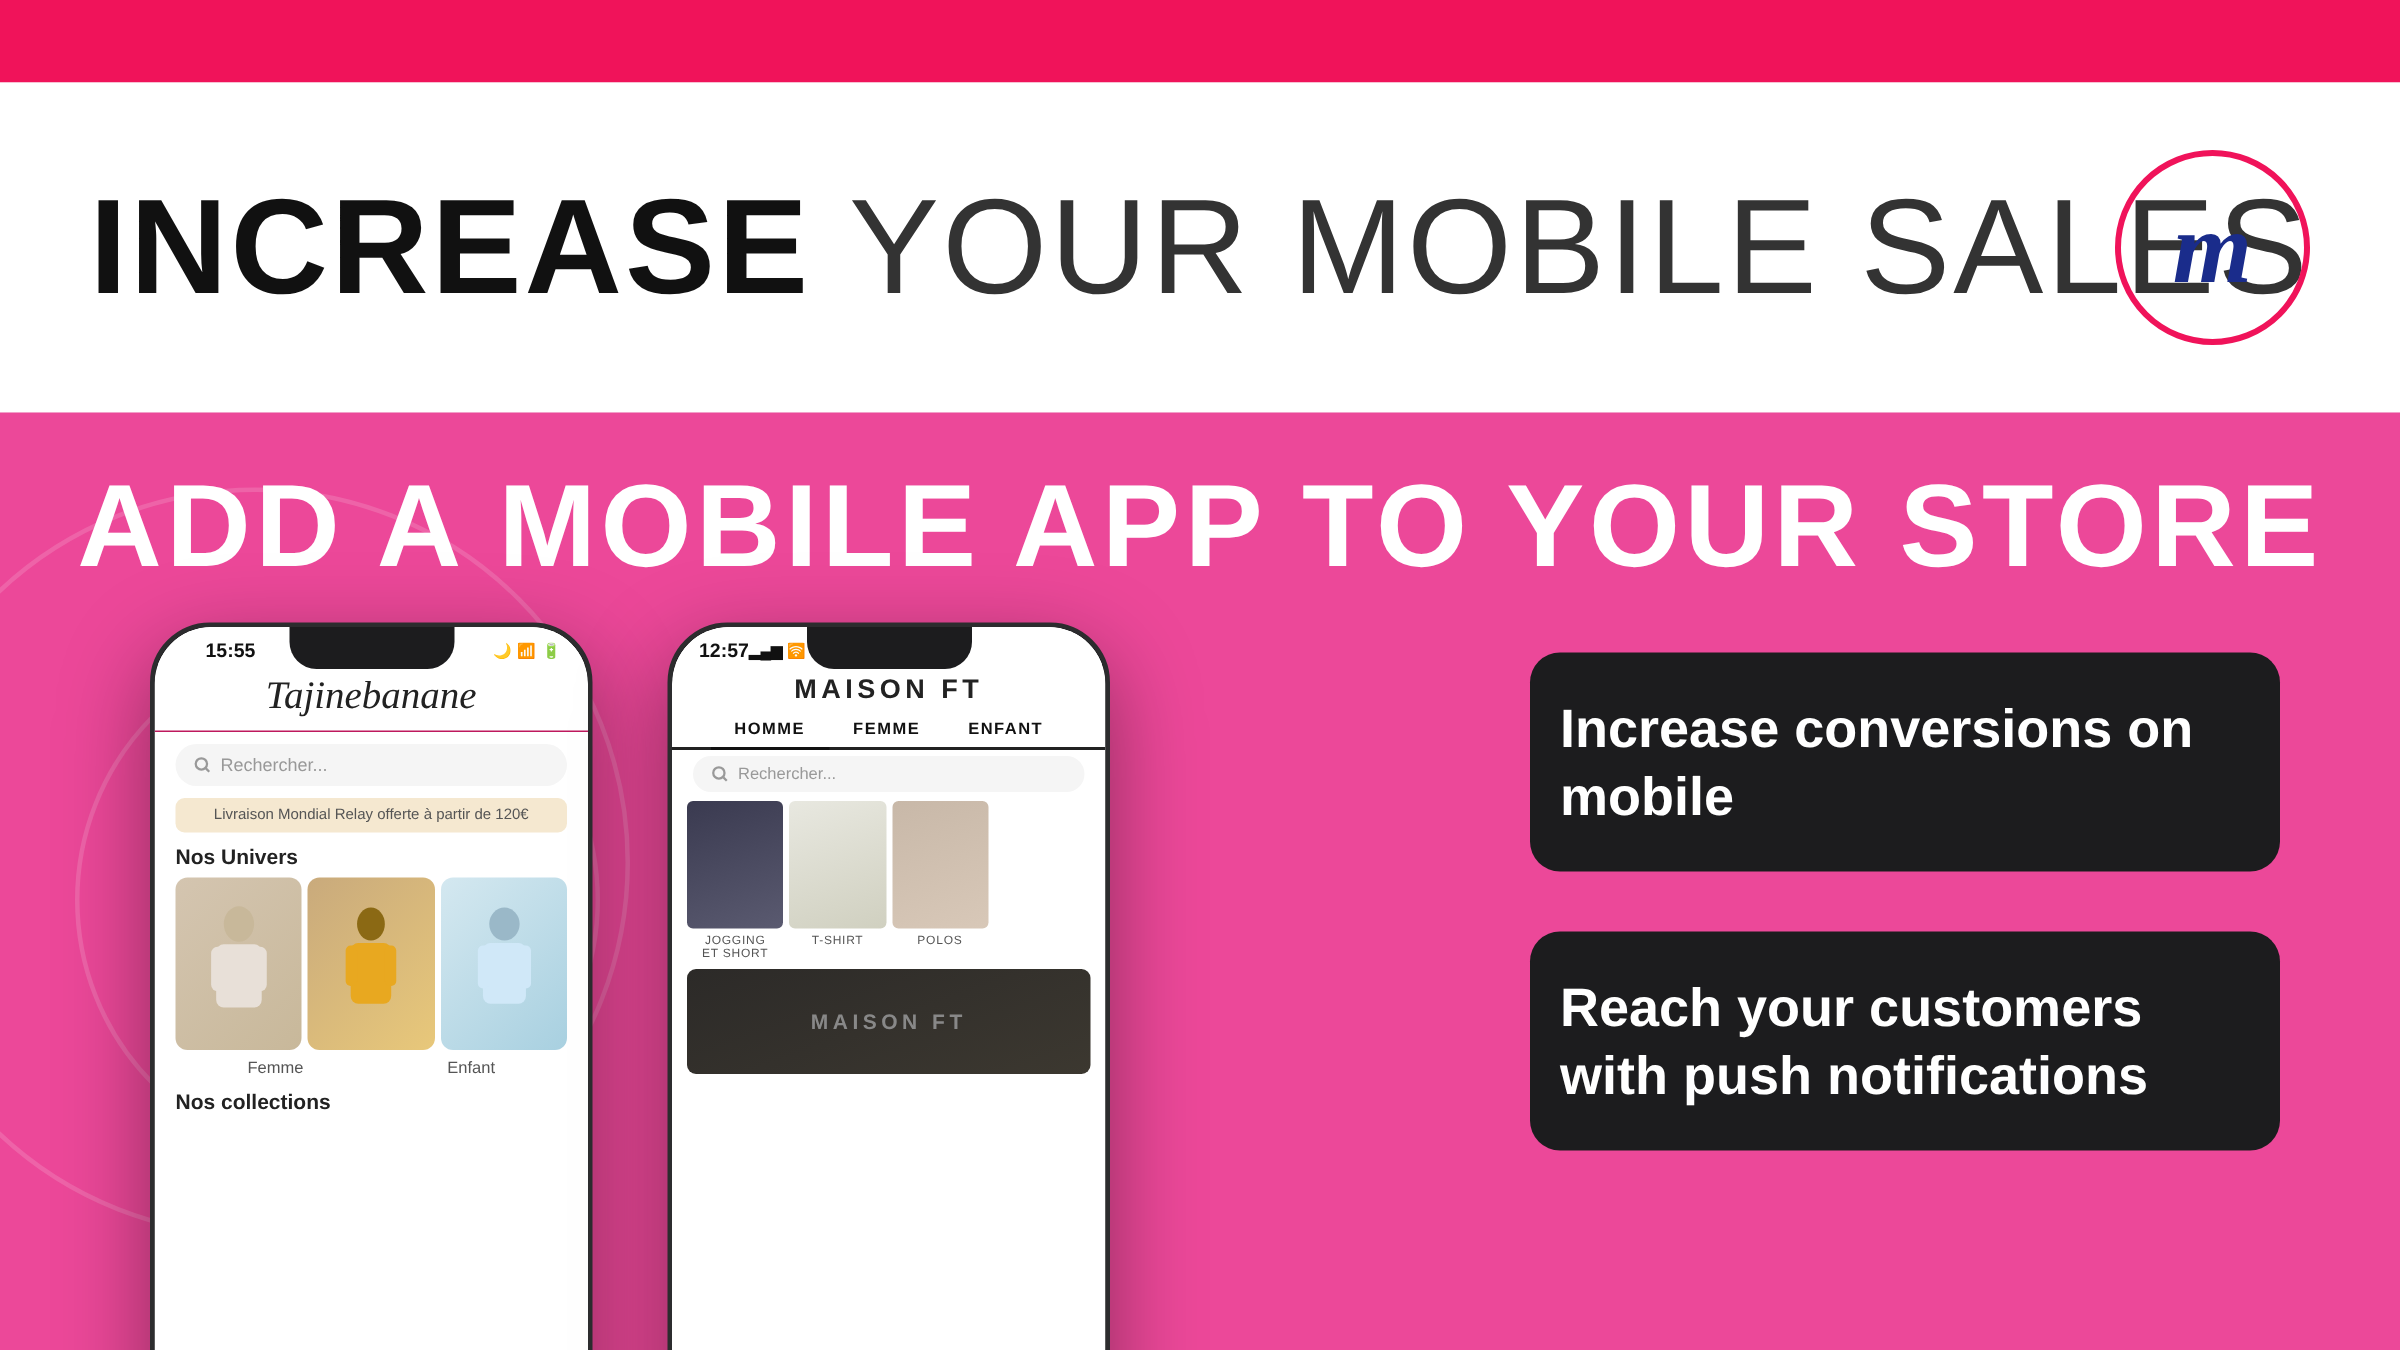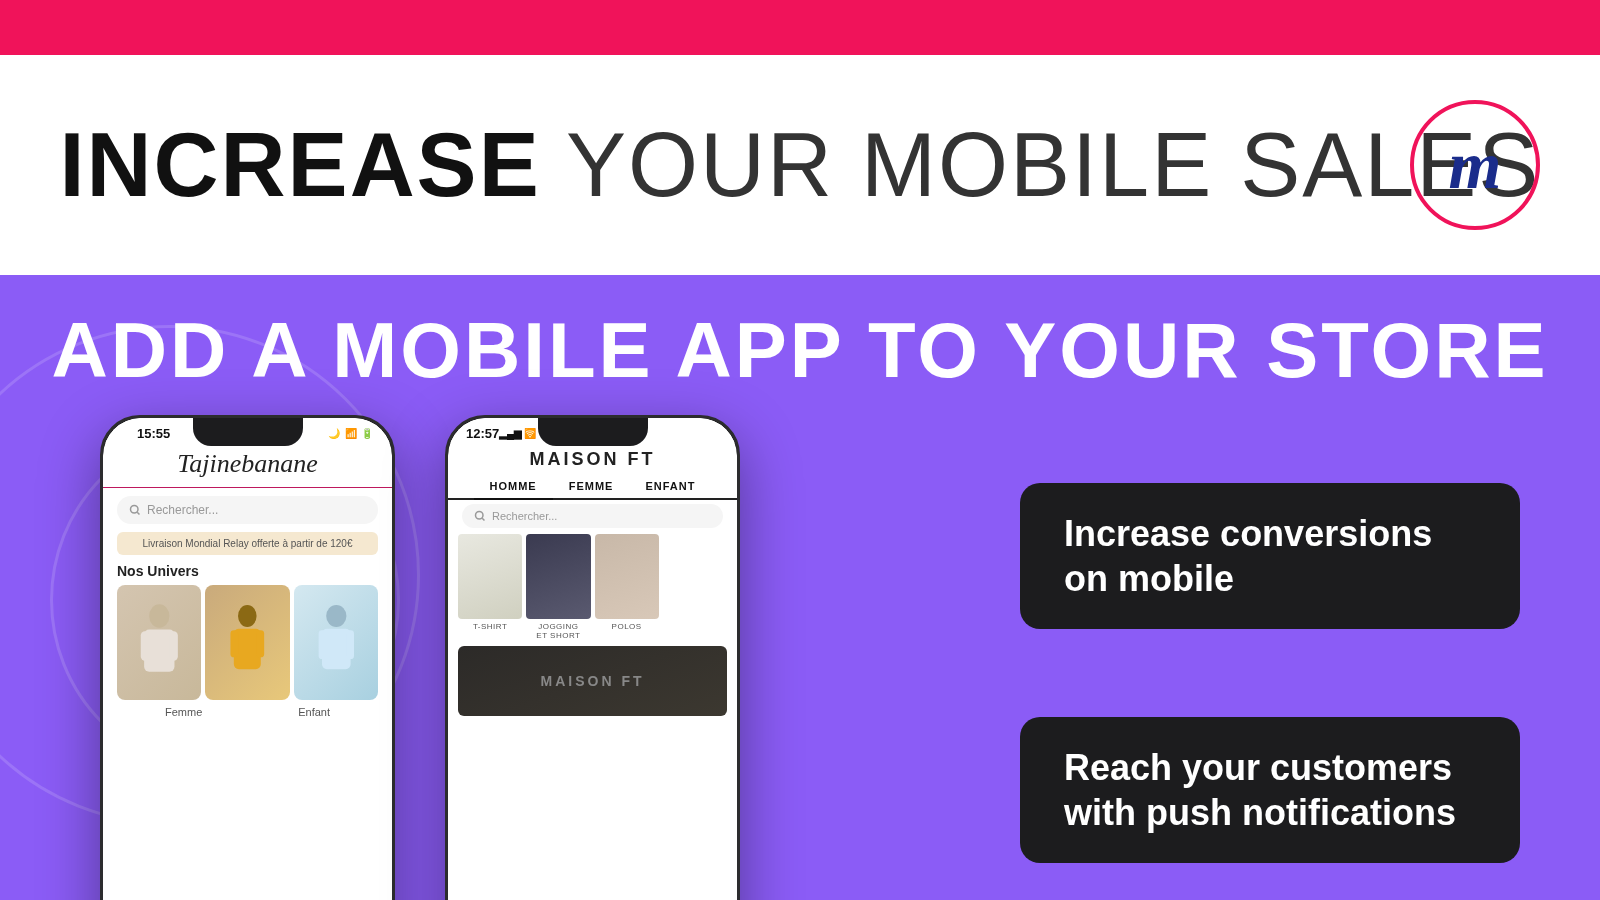--- a/index.html
+++ b/index.html
@@ -70,21 +70,21 @@
       font-weight: 700;
       color: #1A2C8B;
       line-height: 1;
       font-family: 'Georgia', serif;
     }
 
     
     .main-section {
       width: 100%;
       height: 625px;
-      background: #8b5cf6;
+      background: #ec4899;
       position: relative;
       overflow: hidden;
     }
 
     
     .bg-circle {
       position: absolute;
       border-radius: 50%;
       border: 3px solid rgba(255,255,255,0.15);
       pointer-events: none;
@@ -402,23 +402,22 @@
       right: 80px;
       top: 160px;
       display: flex;
       flex-direction: column;
       gap: 40px;
     }
 
     .feature-box {
       background: #1C1C1E;
       border-radius: 20px;
-      padding: 28px 44px;
+      padding: 28px 20px;
       max-width: 500px;
-      margin-top: 48px;
     }
 
     .feature-box-text {
       font-size: 36px;
       font-weight: 700;
       color: #FFFFFF;
       line-height: 1.25;
     }
 
     
@@ -511,20 +510,21 @@
               </svg>
             </div>
           </div>
         </div>
 
         <div class="phone1-label">
           <span>Femme</span>
           <span>Enfant</span>
         </div>
 
+        <div class="phone1-section-title2">Nos collections</div>
       </div>
     </div>
 
     <div class="phone">
       <div class="phone-notch"></div>
       <div class="phone-screen">
 
         <div class="phone2-status">
           <span class="phone2-time">12:57</span>
           <div class="phone2-icons">
@@ -546,26 +546,26 @@
           <svg class="search-icon-svg" viewBox="0 0 16 16">
               <circle cx="7" cy="7" r="5"></circle>
               <line x1="11" y1="11" x2="14" y2="14"></line>
             </svg>
           <span>Rechercher...</span>
         </div>
 
 
         <div class="phone2-grid">
           <div class="phone2-grid-item">
+            <div class="phone2-grid-img jo"></div>
+            <div class="phone2-grid-label">JOGGING<br>ET SHORT</div>
+          </div>
+          <div class="phone2-grid-item">
             <div class="phone2-grid-img ts"></div>
             <div class="phone2-grid-label">T-SHIRT</div>
-          </div>
-          <div class="phone2-grid-item">
-            <div class="phone2-grid-img jo"></div>
-            <div class="phone2-grid-label">JOGGING<br>ET SHORT</div>
           </div>
           <div class="phone2-grid-item">
             <div class="phone2-grid-img po"></div>
             <div class="phone2-grid-label">POLOS</div>
           </div>
         </div>
 
         <div class="phone2-bottom">
           <span class="phone2-bottom-text">MAISON FT</span>
         </div>

